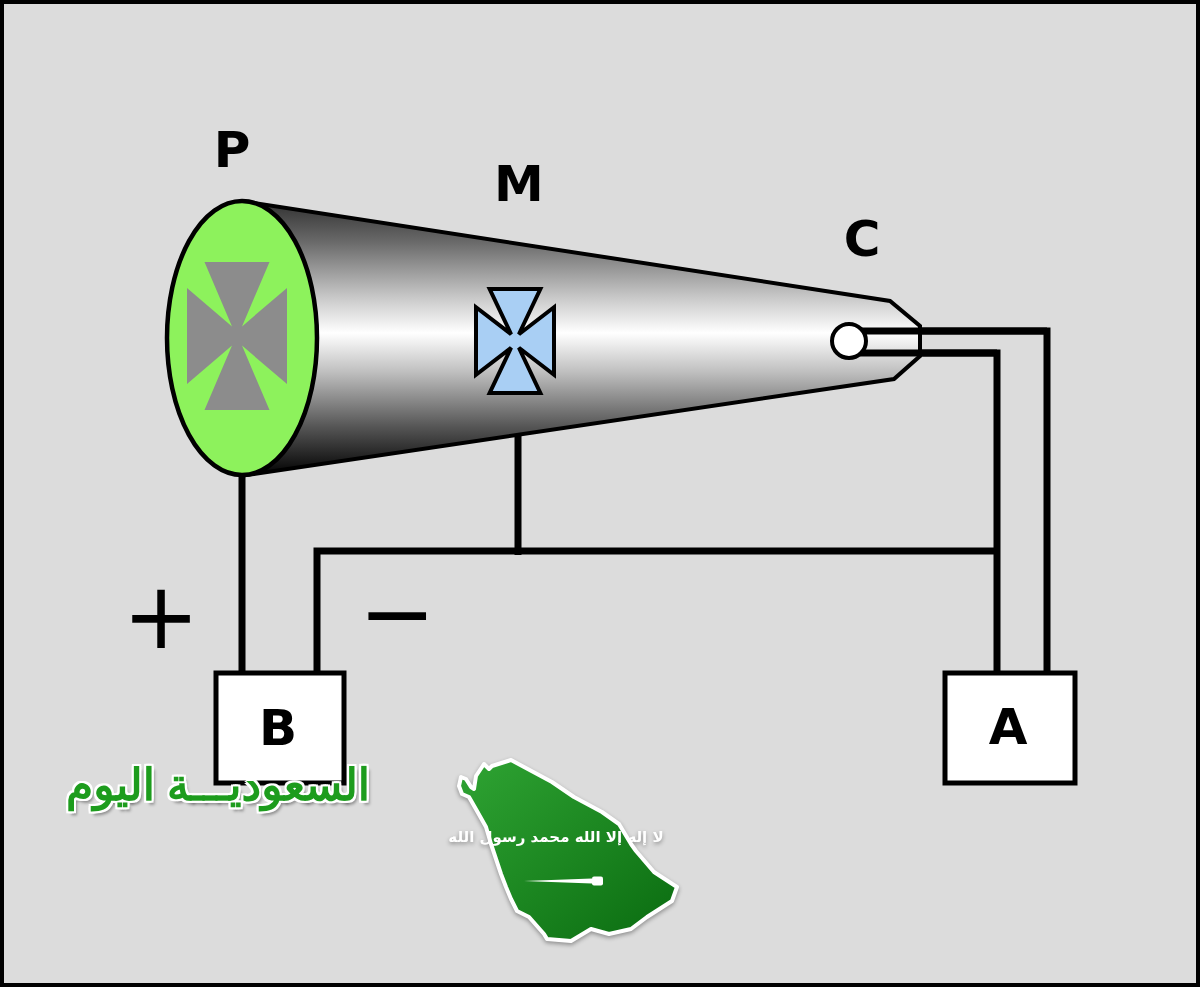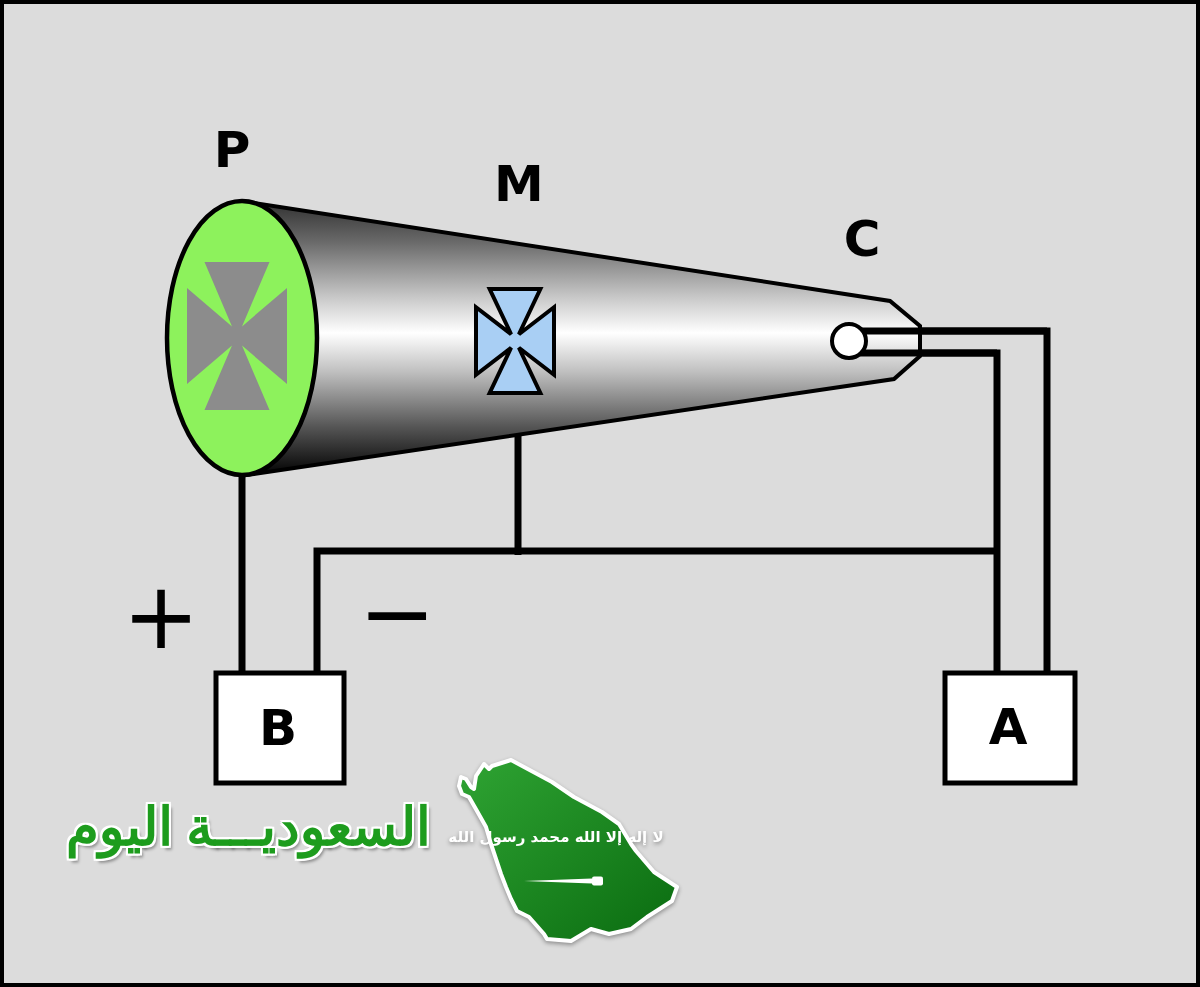--- a/index.html
+++ b/index.html
@@ -32,26 +32,26 @@
   }
   .polarity-label {
     font-family: "DejaVu Sans", "Liberation Sans", sans-serif;
     font-weight: normal;
     font-size: 92px;
     fill: #000000;
   }
   .wm-text {
     position: absolute;
     left: 62px;
-    top: 792px;
+    top: 755px;
     direction: rtl;
     white-space: nowrap;
-    font-family: Liberation Serif, serif;
+    font-family: Liberation Sans, sans-serif;
     font-weight: bold;
-    font-size: 53px;
+    font-size: 44px;
     color: #1d9c1d;
     text-shadow:
       -2px -2px 0 #ffffff, 2px -2px 0 #ffffff,
       -2px 2px 0 #ffffff, 2px 2px 0 #ffffff,
       -2px 0 0 #ffffff, 2px 0 0 #ffffff,
       0 -2px 0 #ffffff, 0 2px 0 #ffffff,
       3px 4px 3px rgba(0,0,0,0.35);
   }
   .flag-script {
     font-family: "DejaVu Sans", sans-serif;

